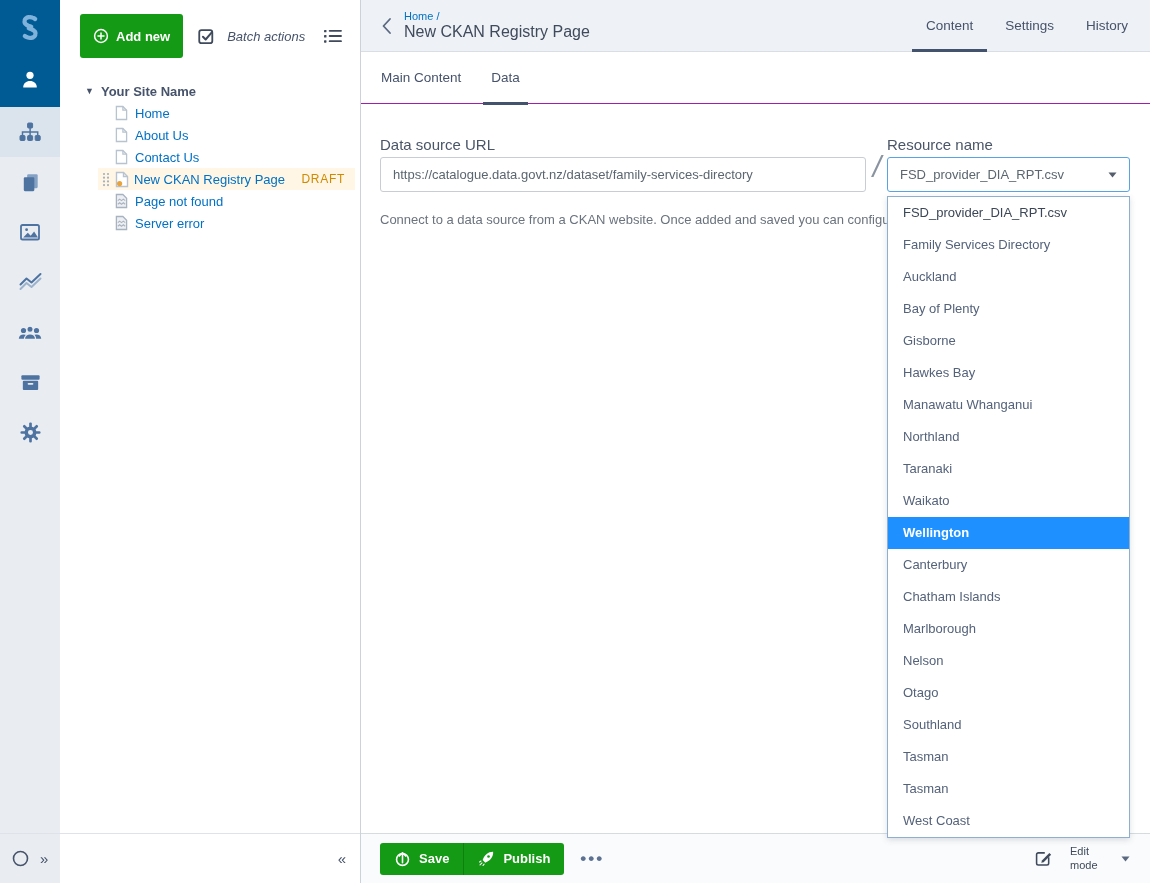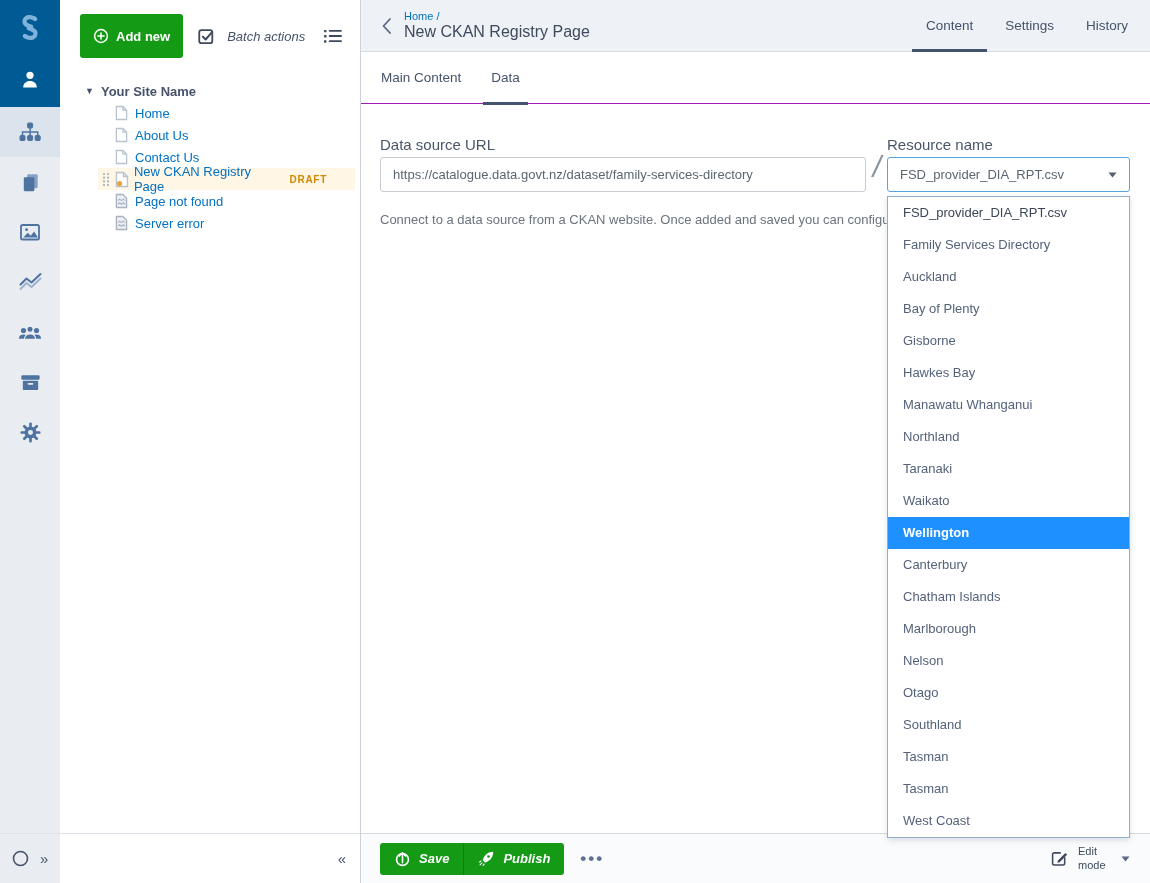--- a/index.html
+++ b/index.html
@@ -33,21 +33,21 @@
     font-family:"Liberation Sans", sans-serif; }
   .batch { display:flex; align-items:center; gap:12px; font-size:13px; color:#46536b; cursor:pointer;font-style:italic; }
   .listicon-wrap { margin-left:auto; cursor:pointer; }
 
   .tree { padding:22px 0 0 0; font-size:13px; }
   .tree-root { display:flex; align-items:center; height:22px; padding-left:25px; font-weight:bold; color:#46536b; cursor:pointer; }
   .tree-root .twisty { font-size:9px; margin-right:7px; color:#46536b; }
   .tree-row { display:flex; align-items:center; height:22px; padding-left:55px; gap:7px; cursor:pointer; }
   .tree-row a { color:#0071c4; text-decoration:none; }
   .tree-row.selected { background:#fff6e6; margin-left:38px; margin-right:5px; padding-left:4px; gap:5px; }
-  .badge-draft { margin-left:auto; margin-right:28px; color:#cf8a00; font-size:10px; font-weight:bold; letter-spacing:.7px; }
+  .badge-draft { margin-left:auto; margin-right:10px; color:#cf8a00; font-size:12px; font-weight:normal; letter-spacing:.7px; }
   .panel-foot { position:absolute; bottom:0; left:0; width:100%; height:50px; border-top:1px solid #dfe3e9;
     background:#fff; display:flex; align-items:center; justify-content:flex-end; padding-right:14px; }
 
   
   .main { position:absolute; left:361px; top:0; width:789px; height:883px; background:#fff; }
   .main-header { height:52px; background:#eef1f5; border-bottom:1px solid #d9dee4;
     display:flex; align-items:center; padding:0 20px 0 14px; }
   .back-btn { cursor:pointer; padding:4px 6px; }
   .crumb-block { margin-left:6px; }
   .crumb { font-size:11px; color:#0071c4; cursor:pointer; }
@@ -78,24 +78,24 @@
   .dropdown { position:absolute; left:526px; top:92px; width:243px; background:#fff;
     border:1px solid #90aecd; box-shadow:0 2px 6px rgba(60,80,110,.18); z-index:10; }
   .dropdown li { list-style:none; height:32px; line-height:32px; padding-left:15px; font-size:13px; color:#54627a; cursor:pointer; }
   .dropdown li:first-child { color:#3b4656; }
   .dropdown li.selected { background:#1e90ff; color:#fff; font-weight:bold; }
 
   .toolbar { position:absolute; bottom:0; left:0; width:100%; height:50px; background:#fafbfc;
     border-top:1px solid #d6dbe0; display:flex; align-items:center; padding:0 20px 0 19px; }
   .btn-group { display:flex; border-radius:3px; overflow:hidden; }
   .btn-green { background:#149a14; color:#fff; border:none; height:32px; display:flex; align-items:center; gap:8px;
-    padding:0 14px; font-size:13px; font-weight:bold; cursor:pointer; font-family:"Liberation Sans", sans-serif;font-style:italic; }
+    padding:0 14px; font-size:13px; font-weight:bold; cursor:pointer; font-family:"Liberation Sans", sans-serif; }
   .btn-green + .btn-green { border-left:1px solid #0e800e; }
   .more-dots { margin-left:16px; color:#5d7193; font-size:17px; letter-spacing:2px; cursor:pointer; font-weight:bold; }
-  .editmode { margin-left:auto; display:flex; align-items:center; gap:9px; cursor:pointer; }
+  .editmode { margin-left:auto; display:flex; align-items:center; gap:17px; cursor:pointer; }
   .editmode-label { font-size:11px; line-height:1.2; color:#3f4a5c; width:34px; }
 </style>
 </head>
 <body>
 
 <div class="leftbar">
   <div class="leftbar-top">
     <div class="logo-wrap">
       <svg width="30" height="31" viewBox="0 0 32 32">
         <path d="M21.5 7 C16 2.8 9.6 5.4 10.2 10 c0.5 3.6 5.2 4.4 8.3 5.6" fill="none" stroke="#7fb3dc" stroke-width="4.6" stroke-linecap="round" stroke-dasharray="2.2 1.4"></path>

